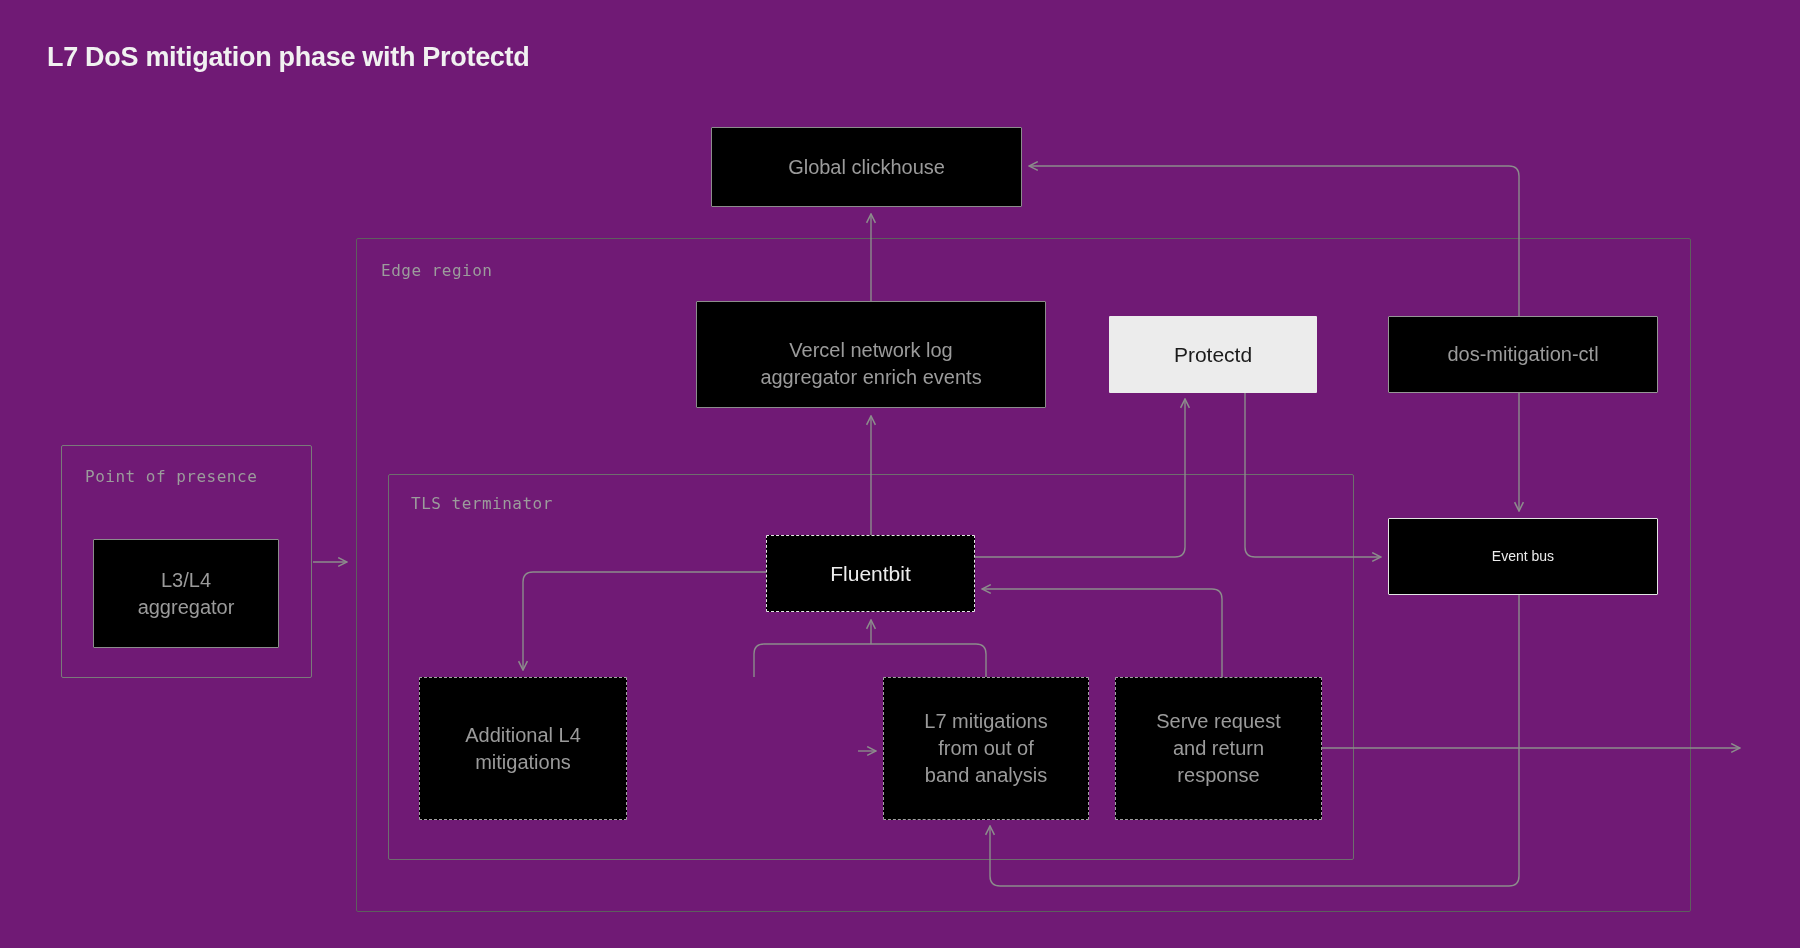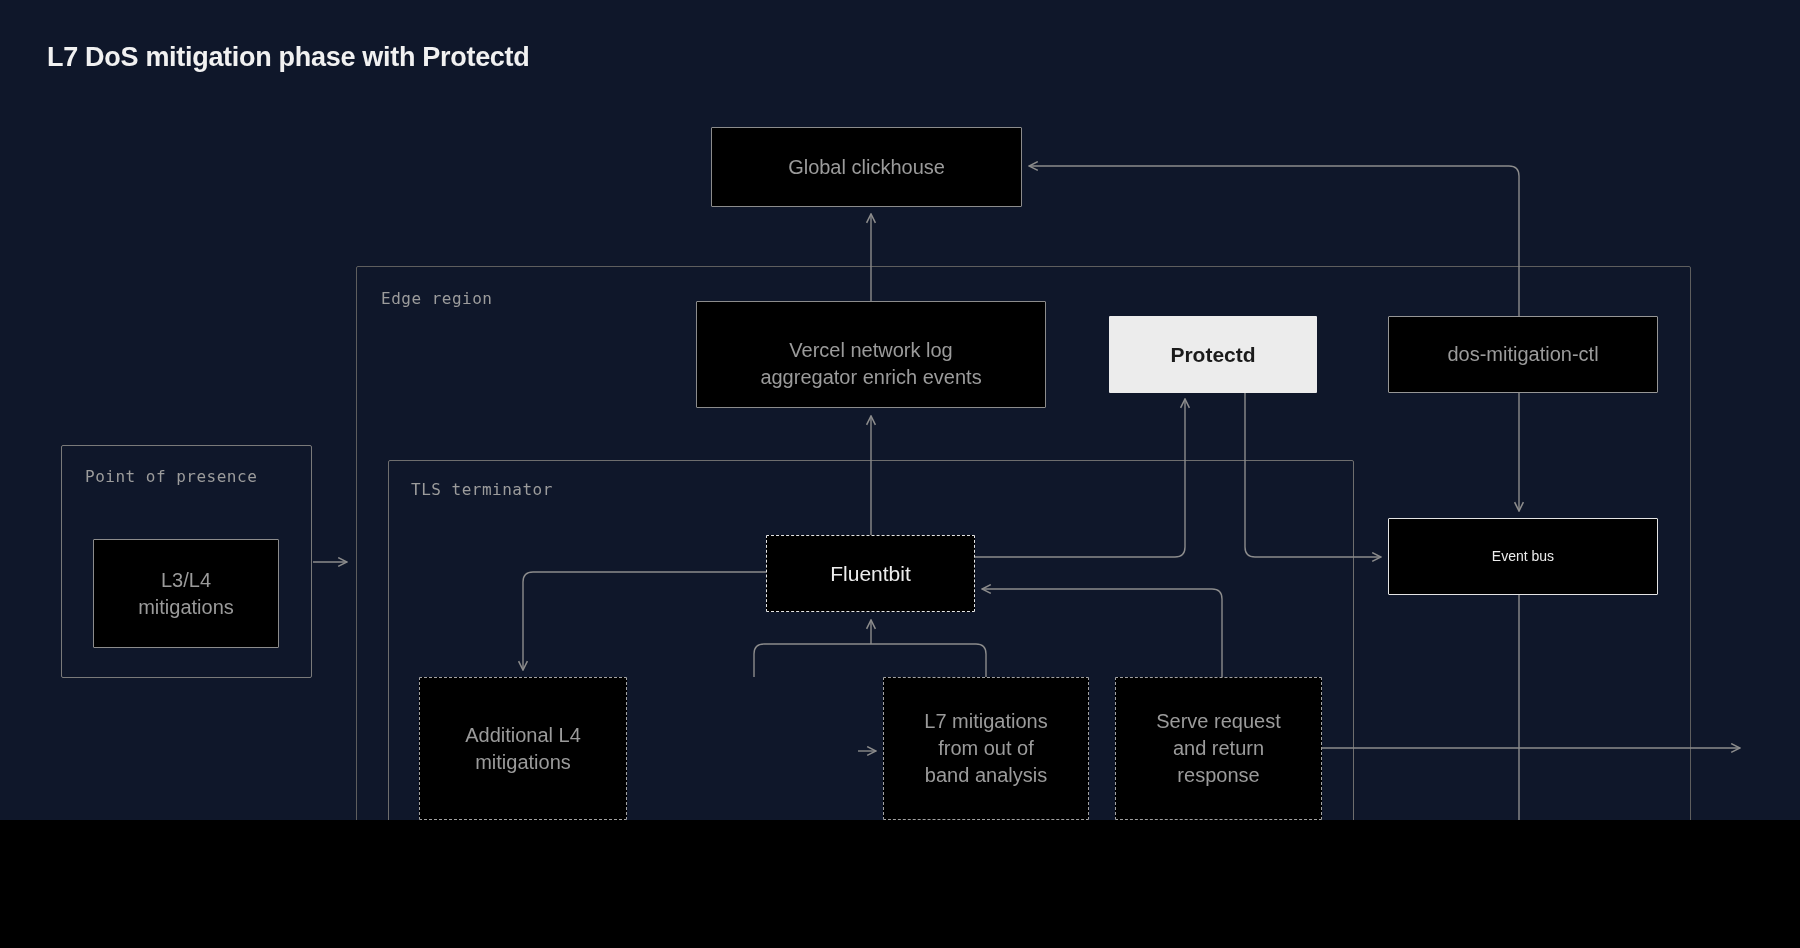--- a/index.html
+++ b/index.html
@@ -2,22 +2,22 @@
 <html><head>
 <meta charset="utf-8">
 <style>
   * { margin: 0; padding: 0; box-sizing: border-box; }
   html, body { background: #000; }
   body { font-family: "Liberation Sans", sans-serif; }
 
   .canvas {
     position: relative;
     width: 1800px;
-    height: 820px;
-    background: #0f172a;
+    height: 948px;
+    background: #701a75;
     overflow: hidden;
   }
 
   .page-title {
     position: absolute;
     left: 47px;
     top: 42px;
     font-size: 27px;
     font-weight: 700;
     letter-spacing: -0.3px;
@@ -32,25 +32,25 @@
     z-index: 0;
   }
   .container .container-label {
     position: absolute;
     font-family: "DejaVu Sans Mono", "Liberation Mono", monospace;
     font-size: 16px;
     letter-spacing: 0.5px;
     color: #9c9c9c;
     white-space: nowrap;
   }
-  .edge-region   { left: 356px; top: 238px; width: 1335px; height: 674px; border-color: #5e5e5e; margin-top: 28px; }
+  .edge-region   { left: 356px; top: 238px; width: 1335px; height: 674px; border-color: #5e5e5e; }
   .edge-region .container-label { left: 24px; top: 22px; }
   .pop           { left: 61px;  top: 445px; width: 251px;  height: 233px; border-color: #7a7a7a; }
   .pop .container-label { left: 23px; top: 21px; }
-  .tls           { left: 388px; top: 460px; width: 966px;  height: 386px; border-color: #6e6e6e; }
+  .tls           { left: 388px; top: 474px; width: 966px;  height: 386px; border-color: #6e6e6e; }
   .tls .container-label { left: 22px; top: 19px; }
 
   
   .edges-layer {
     position: absolute;
     left: 0; top: 0;
     width: 1800px; height: 948px;
     z-index: 1;
   }
   .edges-layer path { stroke: #8c8c8c; stroke-width: 1.4; fill: none; }
@@ -69,21 +69,21 @@
     font-size: 20px;
     line-height: 27px;
     color: #9b9b9b;
   }
   .node .label-inner { display: inline-block; }
 
   .node-gc   { left: 711px;  top: 127px; width: 311px; height: 80px; }
   .node-va   { left: 696px;  top: 301px; width: 350px; height: 107px; }
   .node-va .label-inner { max-width: 250px; margin-top: 19px; }
   .node-pr   { left: 1109px; top: 316px; width: 208px; height: 77px;
-               background: #ececec; border: none; color: #1b1b1b; font-size: 21px; font-weight: bold; }
+               background: #ececec; border: none; color: #1b1b1b; font-size: 21px; }
   .node-dm   { left: 1388px; top: 316px; width: 270px; height: 77px; border-color: #969696; }
   .node-l34  { left: 93px;   top: 539px; width: 186px; height: 109px; }
   .node-l34 .label-inner { max-width: 125px; }
   .node-eb   { left: 1388px; top: 518px; width: 270px; height: 77px;
                border: 1.5px solid #e4e4e4; color: #ededed; font-size: 14px; }
   .node-fb   { left: 766px;  top: 535px; width: 209px; height: 77px;
                border: 1.5px dashed #e4e4e4; color: #ededed; font-size: 21px; }
 
   .node-dashed {
     border: 1.5px dashed #a2a2a2;
@@ -148,21 +148,21 @@
 
   <div class="node node-pr">
     <span class="label-inner">Protectd</span>
   </div>
 
   <div class="node node-dm">
     <span class="label-inner">dos-mitigation-ctl</span>
   </div>
 
   <div class="node node-l34">
-    <span class="label-inner">L3/L4 mitigations</span>
+    <span class="label-inner">L3/L4 aggregator</span>
   </div>
 
   <div class="node node-fb">
     <span class="label-inner">Fluentbit</span>
   </div>
 
   <div class="node node-eb">
     <span class="label-inner">Event bus</span>
   </div>
 

